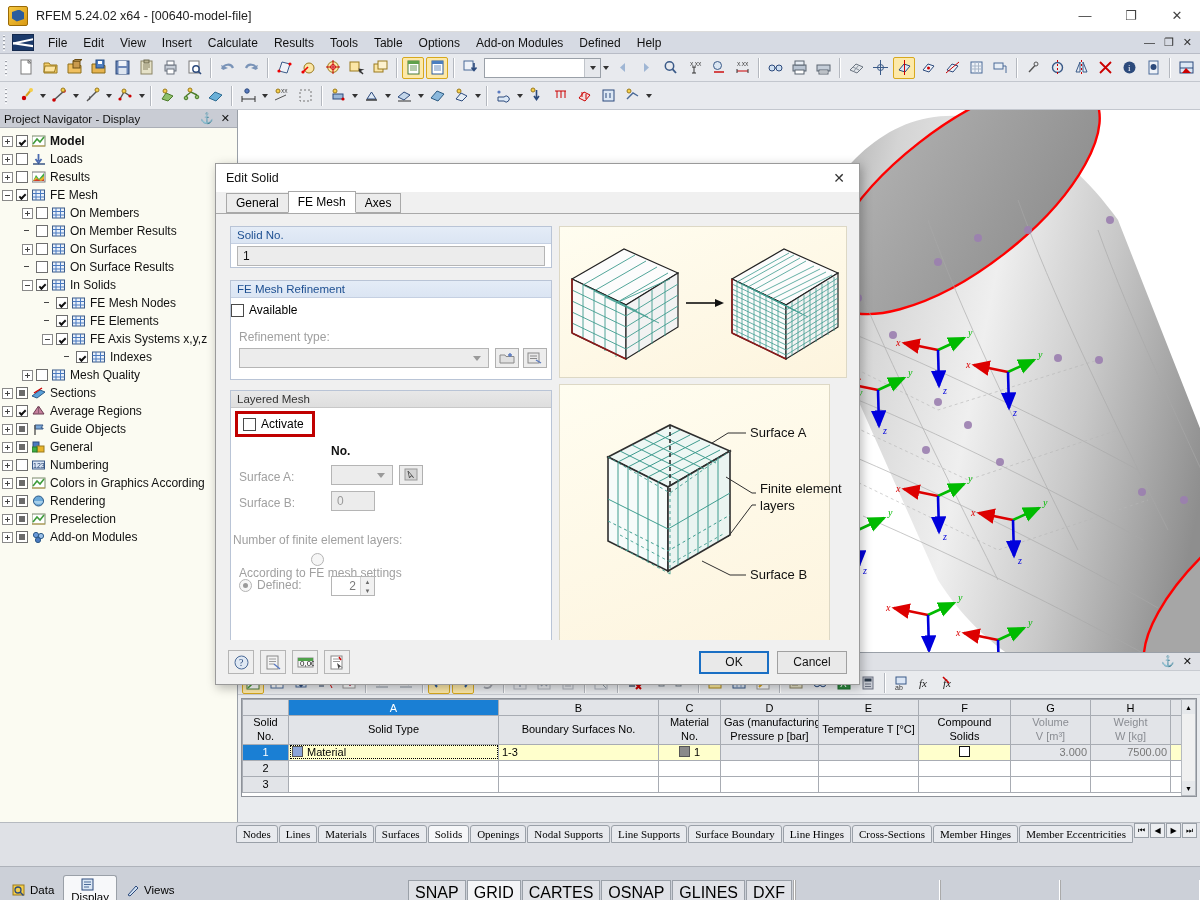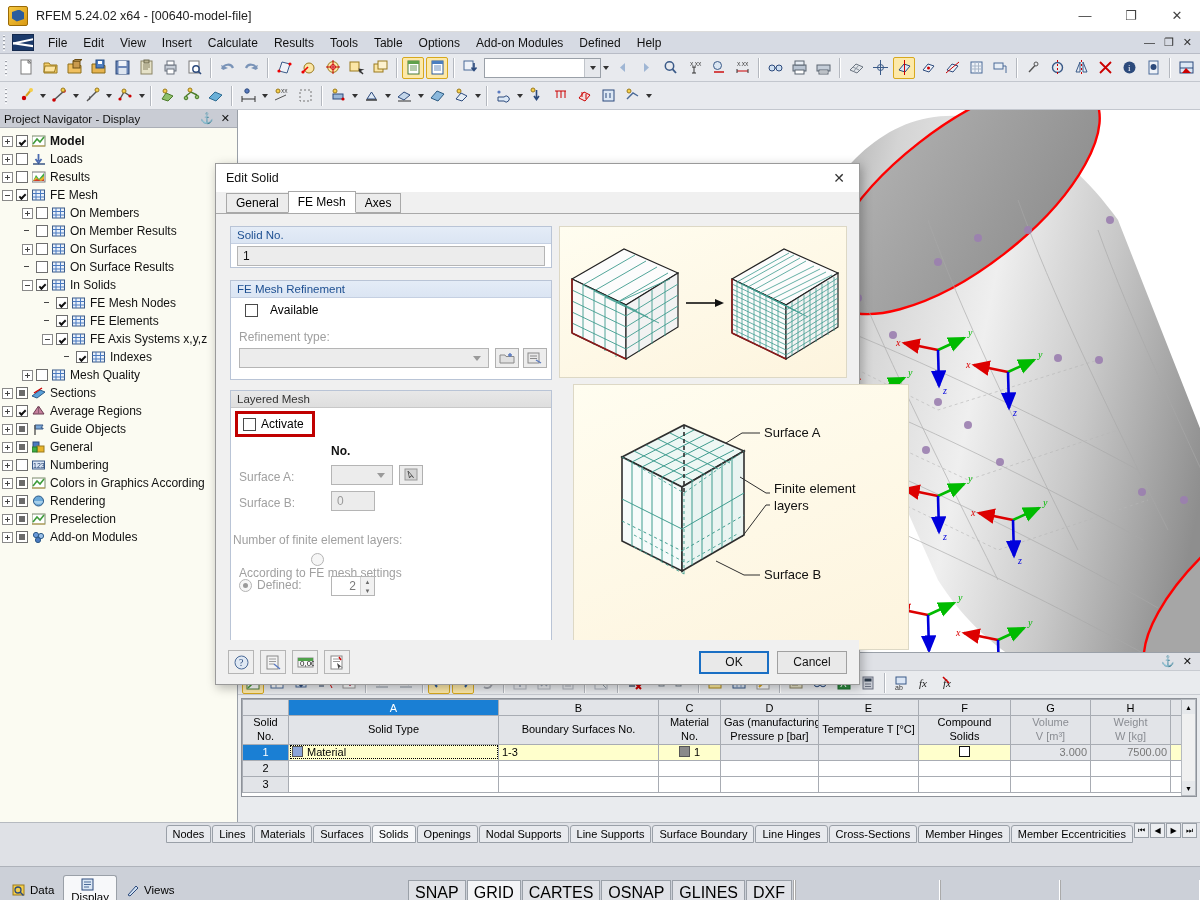--- a/index.html
+++ b/index.html
@@ -144,21 +144,21 @@
   .navbtns{margin-left:auto;display:flex;gap:1px;padding-right:3px;padding-bottom:2px;}
   .navbtns div{width:15px;height:15px;border:1px solid #9aa0a8;background:#eceef1;font-size:8px;display:flex;align-items:center;justify-content:center;}
   .vscroll{ position:absolute; right:4px; top:46px; bottom:26px; width:15px; background:#f0f0f0; border:1px solid #b6bac0;}
   .vscroll .ar{ height:14px; background:#e6e8eb; display:flex;align-items:center;justify-content:center;font-size:7px;}
 
   
   #bottomtabs{
     position:absolute;left:0;right:0;bottom:34px;height:44px;background:#dfe1e6;border-top:1px solid #b6bac0;
     display:flex; align-items:flex-start;
   }
-  #bottomtabs .ltabs{ display:flex; padding:2px 0 14px 2px;}
+  #bottomtabs .ltabs{ display:flex; padding:2px 0 14px 2px;font-family:Liberation Serif, serif;}
   .btab{
     font-size:11px;padding:2px 6px;border:1px solid #9aa0a8;background:#e8eaee;margin-right:1px;
     border-radius:3px 3px 0 0;white-space:nowrap;
   }
   .btab.active{ background:#f6f7f9; }
   #statusbar{
     position:absolute;left:0;right:0;bottom:0;height:34px;background:#ccd0d8;border-top:1px solid #aeb2ba;
   }
   #statusbar .row{ position:absolute;left:0;right:0;bottom:0;height:20px; display:flex;align-items:stretch;}
   .sb-left{ display:flex; align-items:stretch; }
@@ -1471,21 +1471,21 @@
     <div class="gbox" style="left:14px; top:12px; width:322px; height:42px;">
       <div class="cap">Solid No.</div>
       <div class="gbody">
         <div class="txtin" style="left:6px;top:2px;right:6px;">1</div>
       </div>
     </div>
 
     <div class="gbox" style="left:14px; top:66px; width:322px; height:100px;">
       <div class="cap">FE Mesh Refinement</div>
       <div class="gbody">
-        <div class="dchk" style="left:14px; top:5px;gap:7px;">
+        <div class="dchk" style="left:0; top:5px;">
           <span class="bx"></span>
           <span>Available</span>
         </div>
         <div class="lbl dim" style="left:8px; top:32px;">Refinement type:</div>
         <div class="combo" style="left:8px; top:50px; width:250px;">
           <span></span>
           <span class="ar"></span>
         </div>
         <div class="sbtn" style="left:264px; top:50px; width:24px; height:20px;">
           <svg width="16" height="14">
@@ -1641,21 +1641,21 @@
               <path d="M262 57 L262 111"></path>
               <path d="M268 54 L268 108"></path>
               <path d="M274 50 L274 104"></path>
           </g>
           <path d="M172 52 L172 106" stroke="#8b1a1a" stroke-width="1.6"></path>
           <path d="M172 106 L226 132" stroke="#8b1a1a" stroke-width="1.6"></path>
         </g>
       </svg>
     </div>
 
-    <div class="pic" style="left:357px; top:170px; width:336px; height:266px;">
+    <div class="pic" style="left:343px; top:170px; width:271px; height:266px;">
       <svg width="286" height="264" viewBox="0 0 286 264">
 
         <path d="M48 72 L110 40 L170 66 L108 102 Z" fill="#eef7f4" stroke="#2e2e2e" stroke-width="1.6"></path>
         <path d="M48 72 L108 102 L108 186 L48 156 Z" fill="#f6fbfa" stroke="#2e2e2e" stroke-width="1.6"></path>
         <path d="M108 102 L170 66 L170 150 L108 186 Z" fill="#eaf4f1" stroke="#2e2e2e" stroke-width="1.6"></path>
 
         <g stroke="#3f9c8f" stroke-width="1" fill="none">
           <path d="M58 77 L58 161"></path>
             <path d="M68 82 L68 166"></path>
             <path d="M78 87 L78 171"></path>

